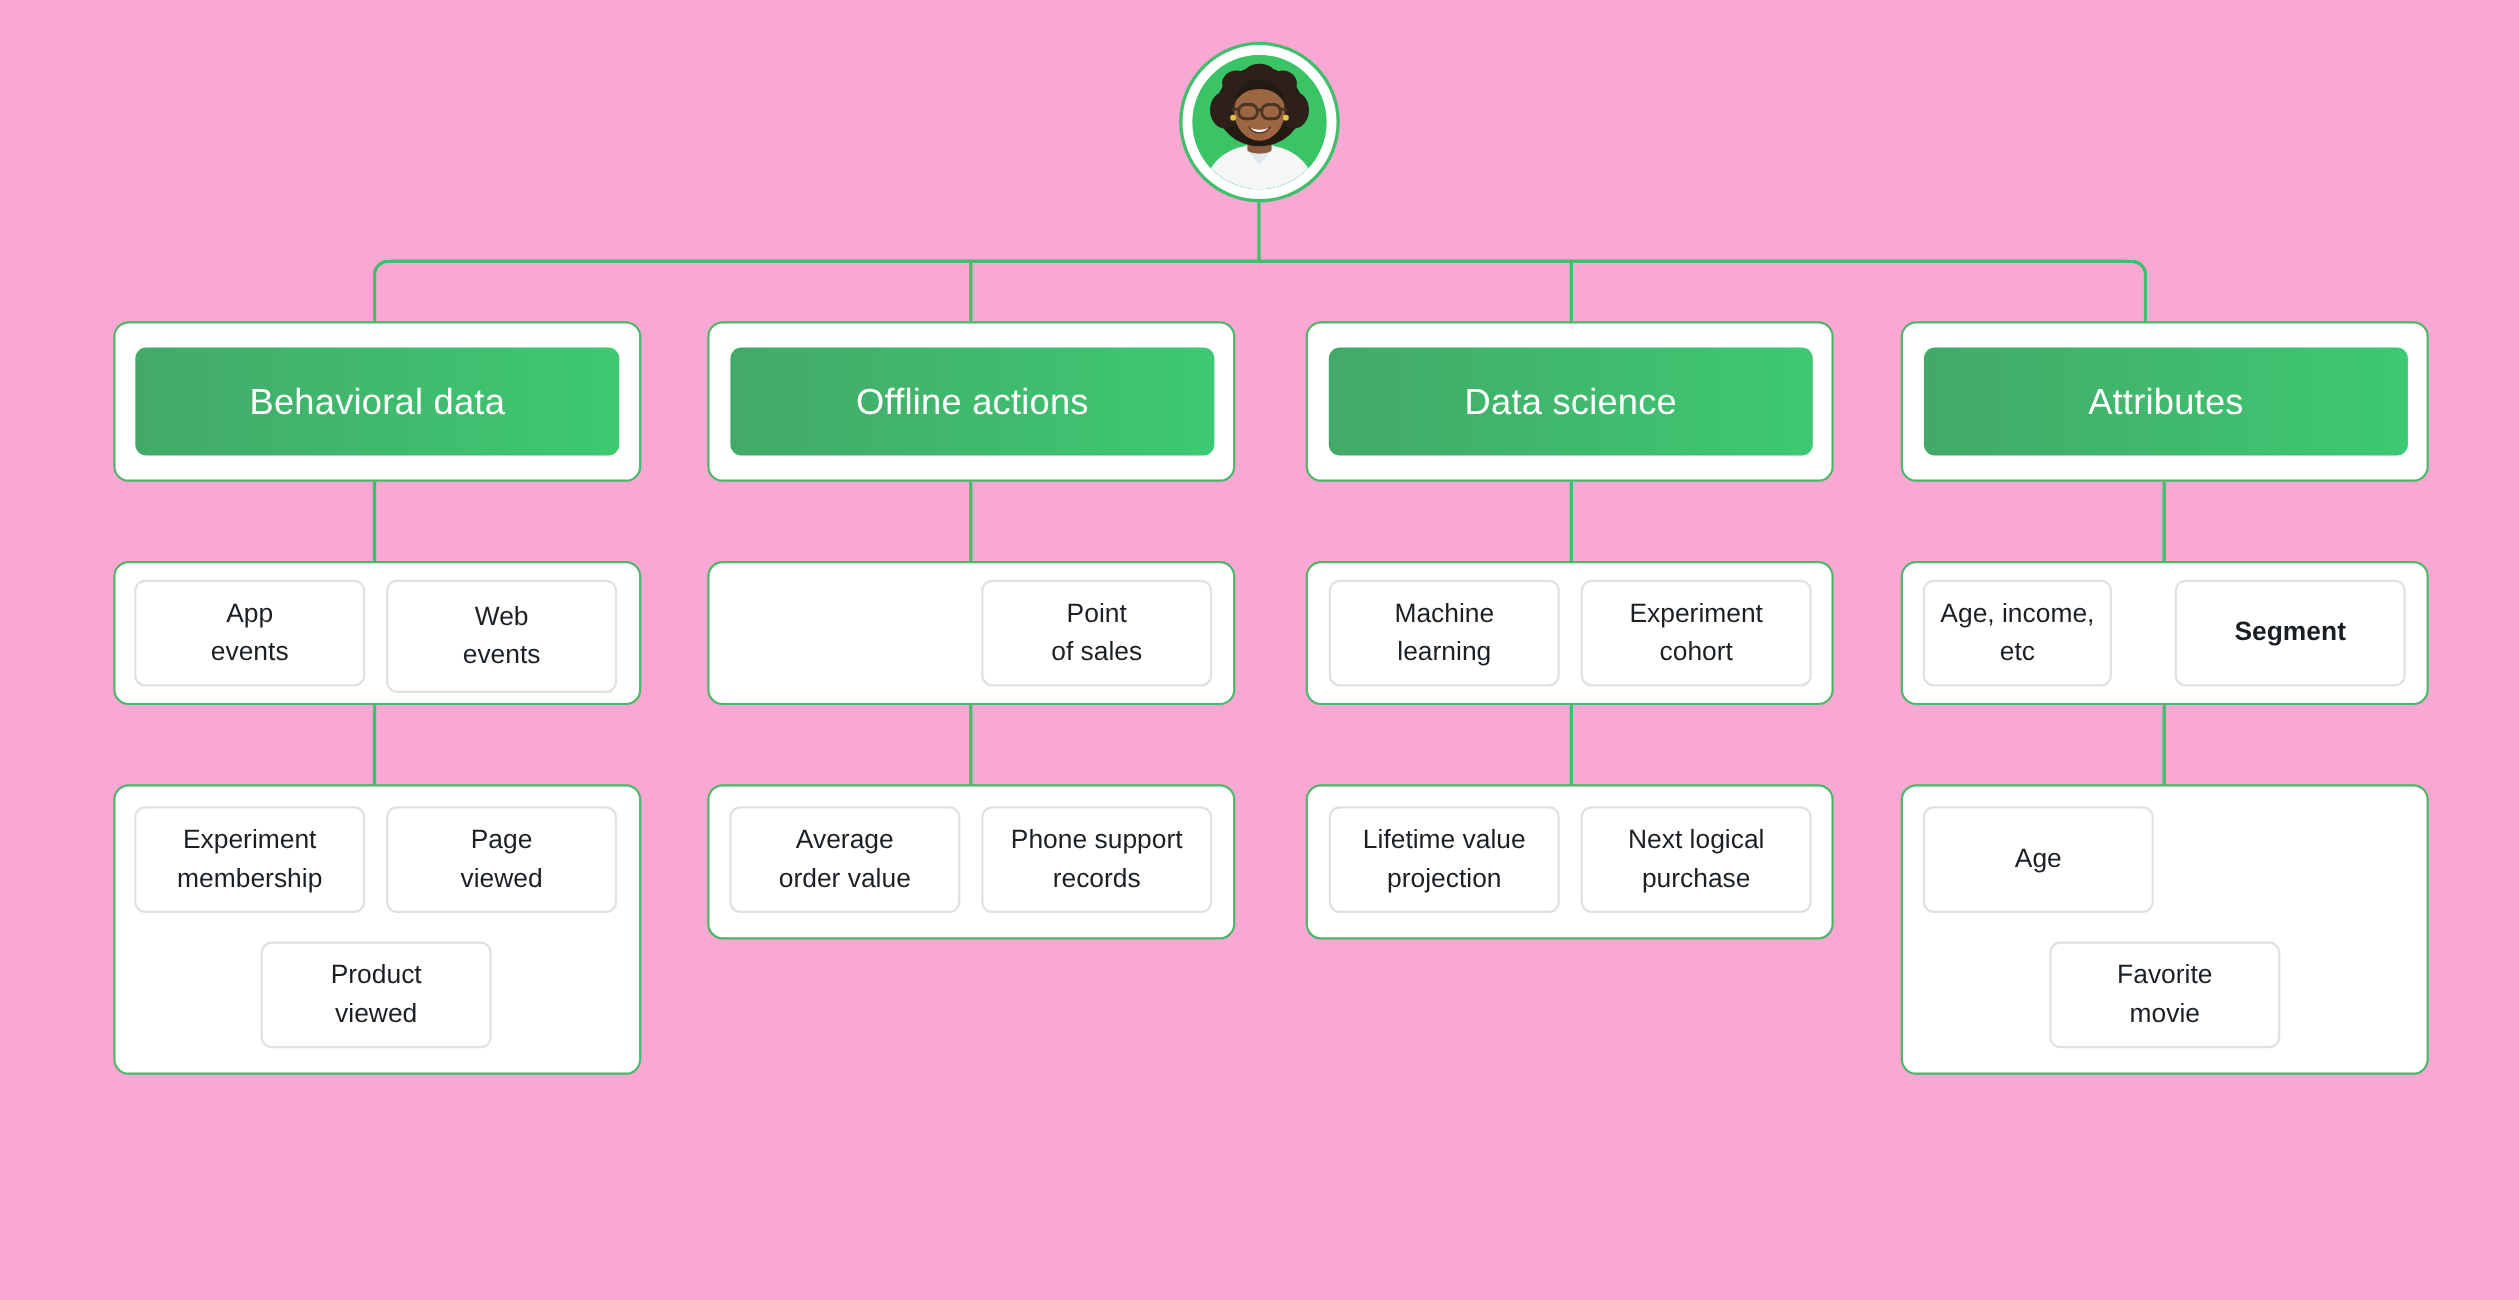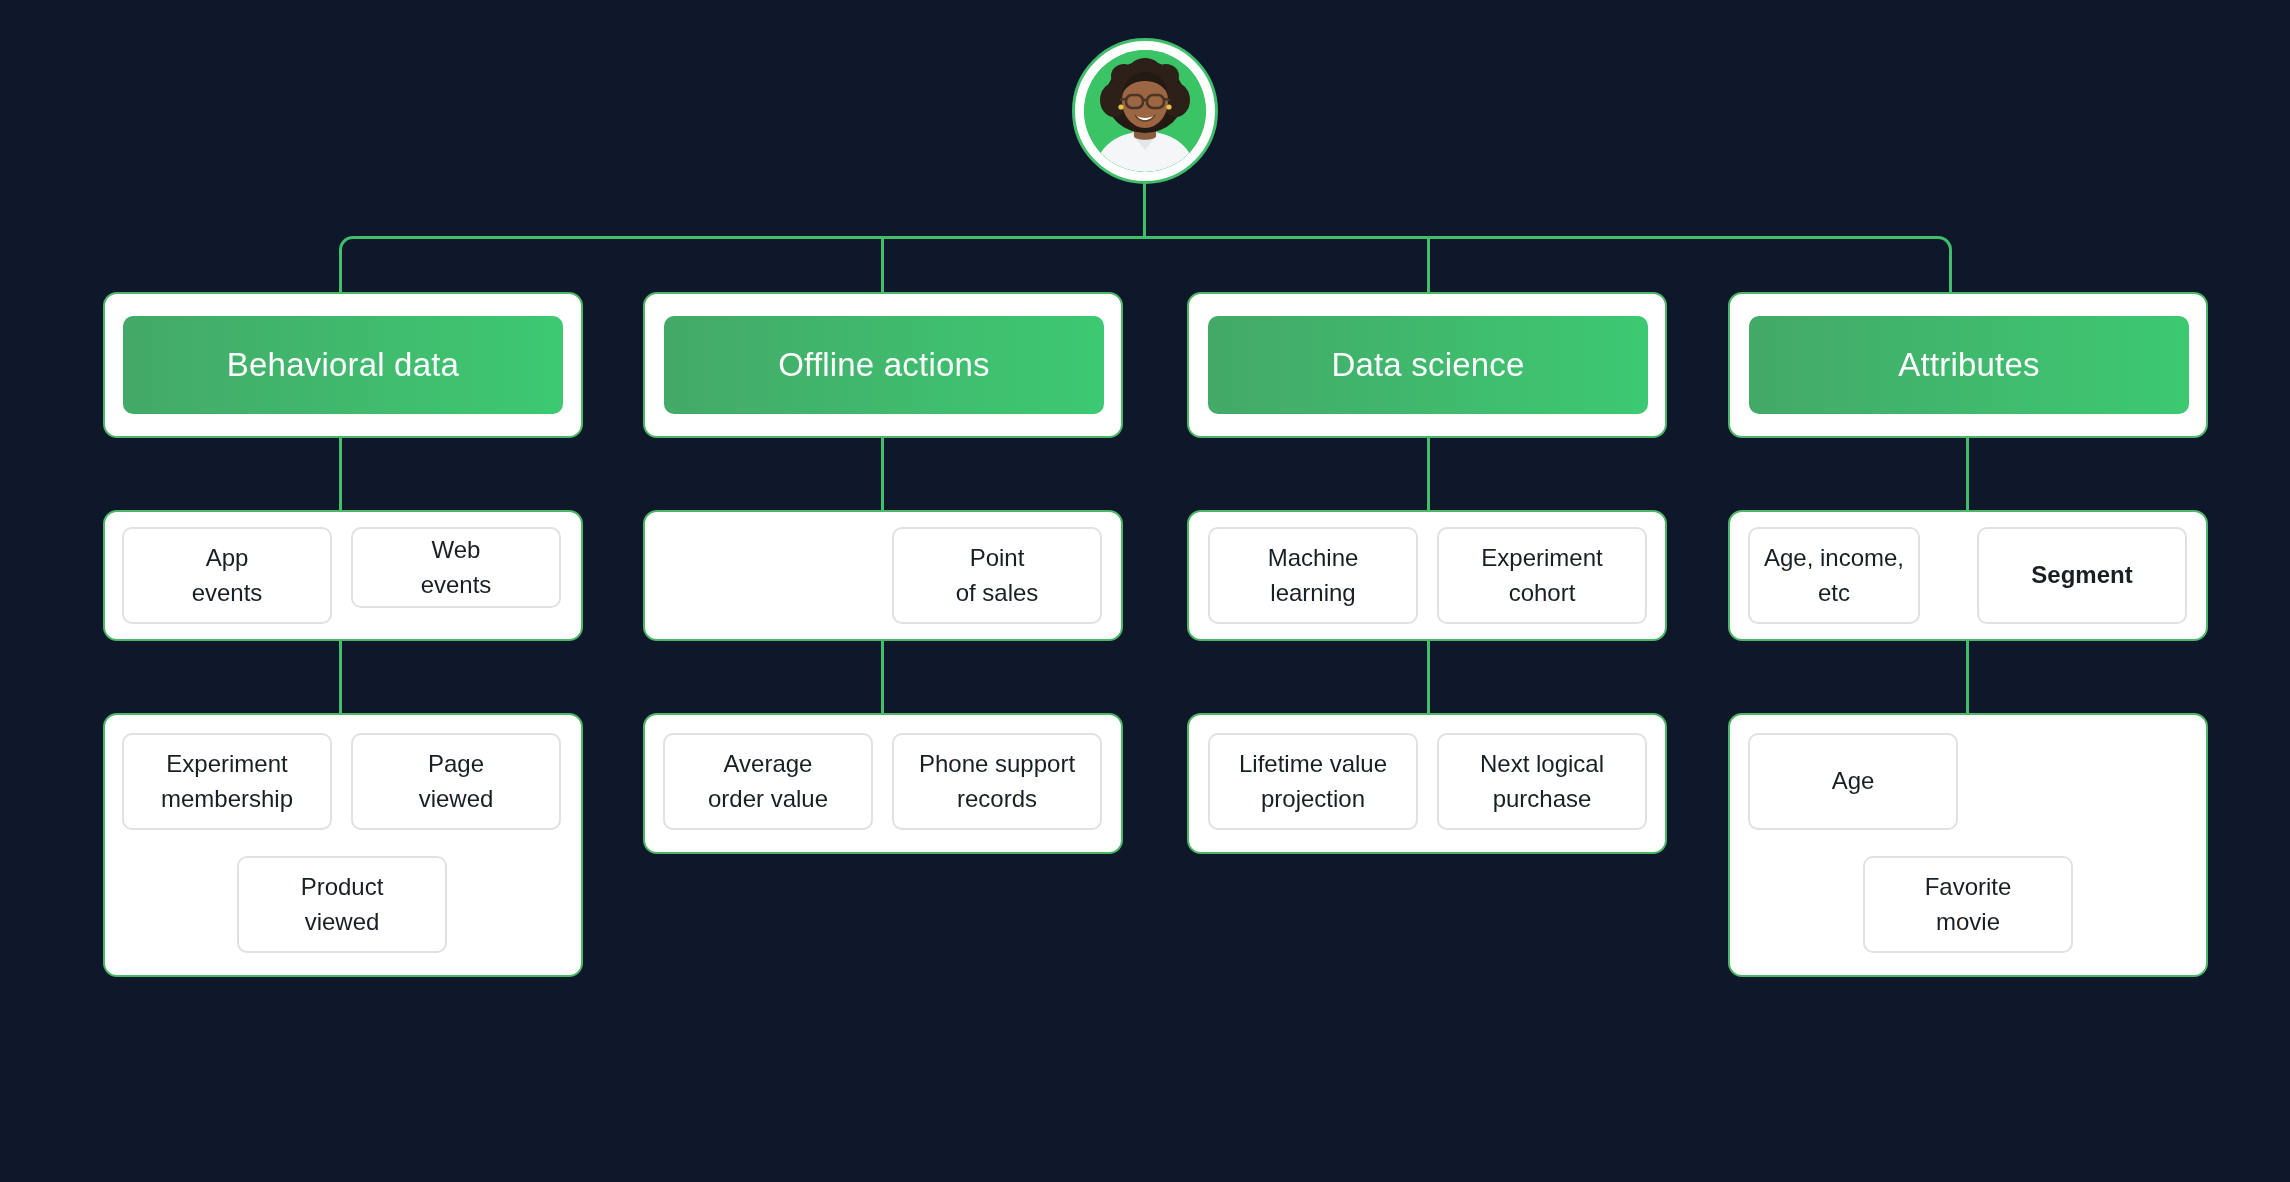--- a/index.html
+++ b/index.html
@@ -11,21 +11,21 @@
     width: 2290px;
     height: 1182px;
     font-family: "Liberation Sans", sans-serif;
     overflow: hidden;
   }
 
   #stage {
     position: relative;
     width: 2290px;
     height: 1182px;
-    background: #0f172a;
+    background: #f9a8d4;
   }
 
   
   .avatar-wrap {
     position: absolute;
     left: 1072px;
     top: 38px;
     width: 146px;
     height: 146px;
     border-radius: 50%;
@@ -183,21 +183,21 @@
 
   <div class="group" style="left:103px; top:292px; width:480px; height:146px;"></div>
   <div class="header-pill" style="left:123px; top:316px; width:440px; height:98px;">
     <span>Behavioral data</span>
   </div>
 
   <div class="group" style="left:103px; top:510px; width:480px; height:131px;"></div>
   <div class="tile" style="left:122px; top:527px; width:210px; height:97px;">
     <span>App<br>events</span>
   </div>
-  <div class="tile" style="left:351px; top:527px; width:210px; height:81px;">
+  <div class="tile" style="left:351px; top:527px; width:210px; height:103px;">
     <span>Web<br>events</span>
   </div>
 
   <div class="group" style="left:103px; top:713px; width:480px; height:264px;"></div>
   <div class="tile" style="left:122px; top:733px; width:210px; height:97px;">
     <span>Experiment<br>membership</span>
   </div>
   <div class="tile" style="left:351px; top:733px; width:210px; height:97px;">
     <span>Page<br>viewed</span>
   </div>

